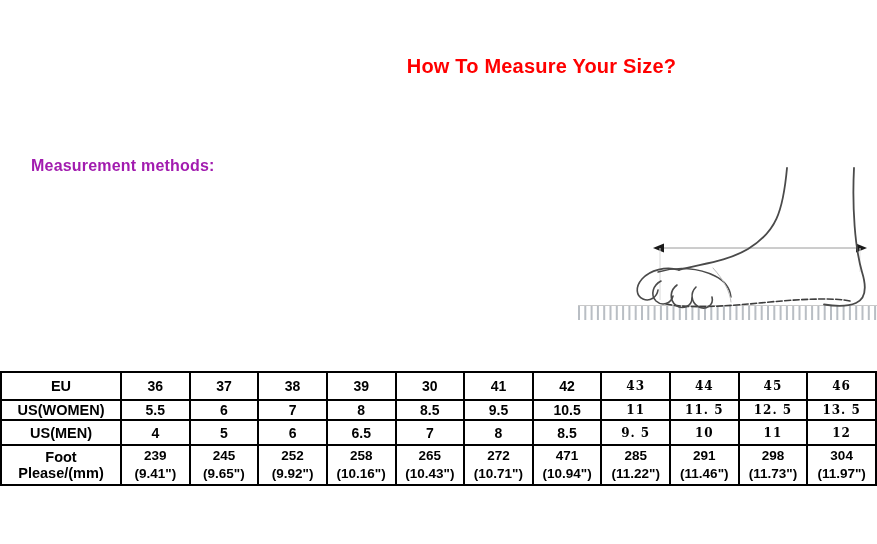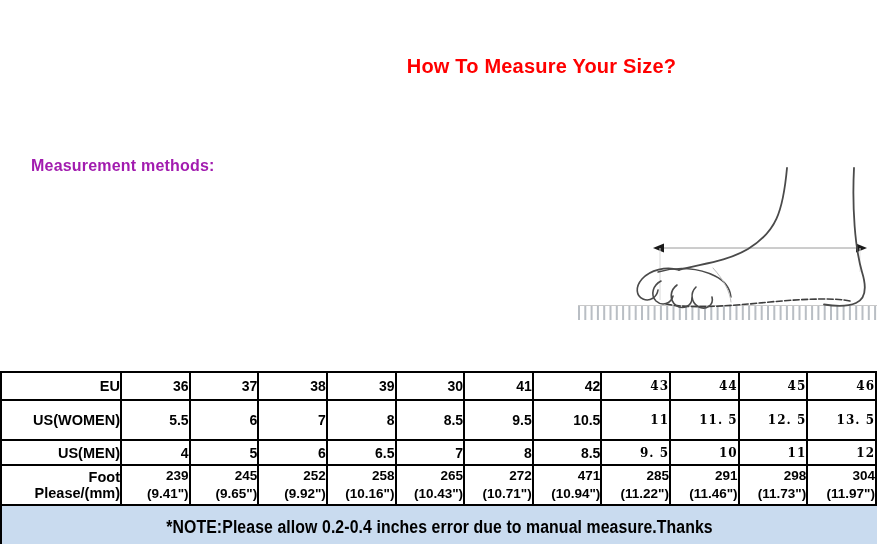--- a/index.html
+++ b/index.html
@@ -22,26 +22,26 @@
   .instr-heading{font-size:16px;font-weight:bold;margin-bottom:5px;letter-spacing:0.2px;}
   .instr-body{font-size:15.5px;line-height:22px;letter-spacing:0.1px;}
   .foot-figure{position:absolute;left:578px;top:100px;}
   .table-wrap{position:absolute;left:0;top:371px;width:877px;}
   .size-table{
     width:877px;border-collapse:collapse;table-layout:fixed;
     background:#fff;
   }
   .size-table th,.size-table td{
     border:2px solid var(--table-border);
-    text-align:right;vertical-align:middle;padding:0;
+    text-align:center;vertical-align:middle;padding:0;
     color:#000;font-weight:bold;font-size:14px;
   }
   .size-table th{font-size:14.5px;}
   .size-table tr:nth-child(1){height:28px;}
-  .size-table tr:nth-child(2){height:40px;}
+  .size-table tr:nth-child(2){height:20px;}
   .size-table tr:nth-child(3){height:25px;}
   .size-table tr:nth-child(4){height:40px;}
   .size-table tr:nth-child(4) td{font-size:13.5px;line-height:18px;}
   .size-table td.serif{
     font-family:"DejaVu Serif",serif;font-weight:600;
     font-size:12px;letter-spacing:1px;
   }
   .note-bar{
     width:877px;height:45px;box-sizing:border-box;
     background:var(--note-bg);
@@ -256,18 +256,15 @@
               <div>298</div>
               <div>(11.73")</div>
             </td>
             <td>
               <div>304</div>
               <div>(11.97")</div>
             </td>
           </tr>
         </tbody>
     </table>
-    <div class="note-bar">
-      <span class="note-text">*NOTE:Please allow 0.2-0.4 inches error due to manual measure.Thanks</span>
-    </div>
   </div>
 
 </div>
 
 </body></html>

